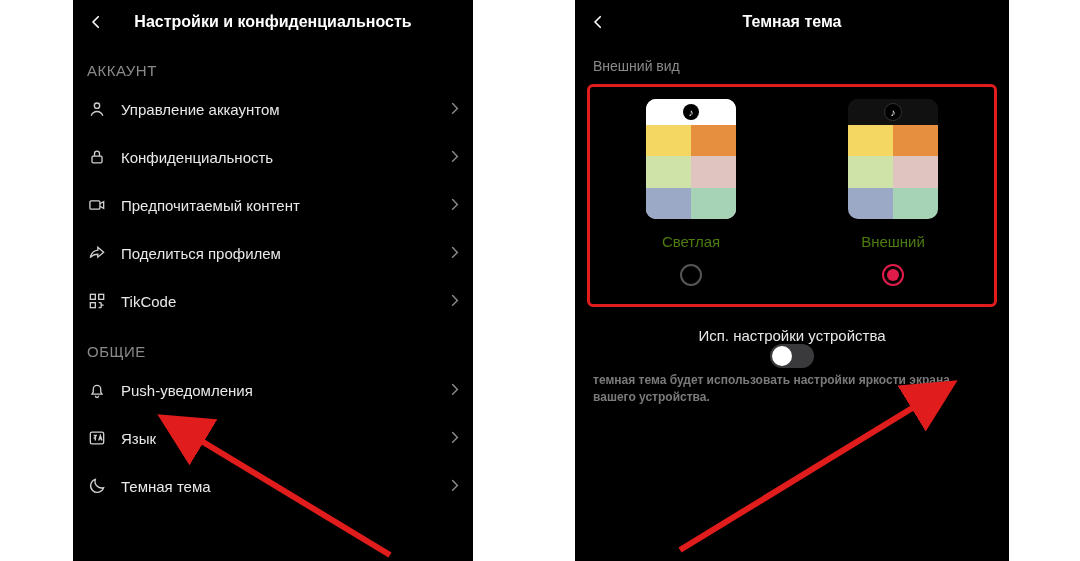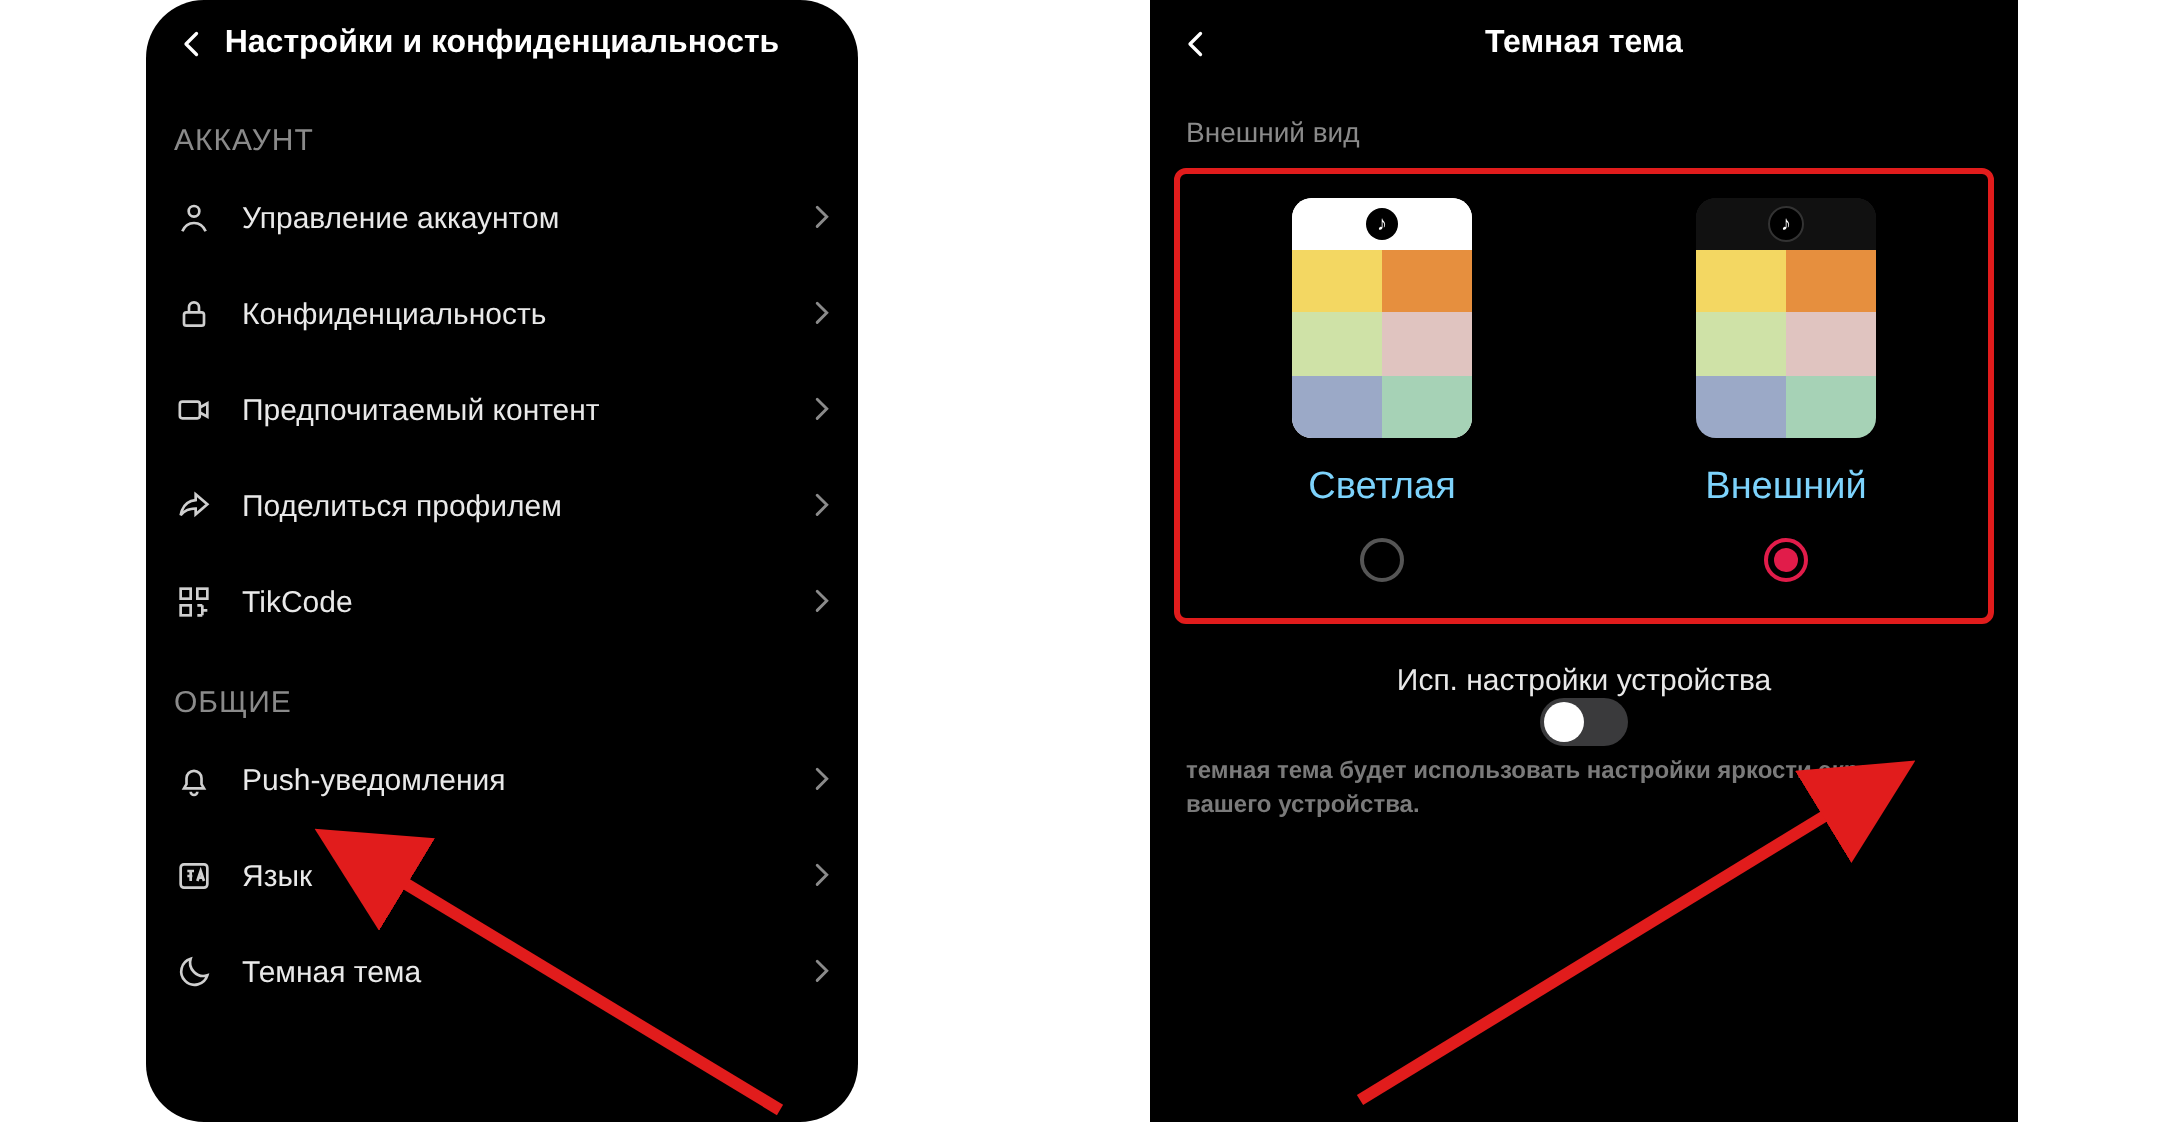--- a/index.html
+++ b/index.html
@@ -16,21 +16,21 @@
     box-sizing: border-box;
     background: #fff;
   }
   .phone {
     position: absolute;
     top: 0;
     bottom: 0;
     background: #000;
     overflow: hidden;
   }
-  .phone.left  { left: 73px; width: 356px; border-radius: 29px; }
+  .phone.left  { left: 73px; width: 400px; }
   .phone.right { left: 575px; width: 434px; }
 
   
   .header {
     display: flex;
     align-items: center;
     height: 44px;
     padding: 0 14px;
     position: relative;
   }
@@ -118,21 +118,21 @@
   }
   .theme-preview.dark .note-icon { background:#000; border:1px solid #333; }
   .theme-preview.light .preview-header { background:#fff; }
   .theme-preview.light .note-icon { background:#000; color:#fff; }
 
   .preview-grid { flex:1; display:grid; grid-template-columns:1fr 1fr; grid-template-rows:repeat(3,1fr);}
   .g1{background:#f3d762;} .g2{background:#e68f3e;}
   .g3{background:#cfe2a7;} .g4{background:#e0c4c0;}
   .g5{background:#9ba9c7;} .g6{background:#a6d2b6;}
 
-  .theme-name { margin-top: 14px; font-size: 19px; color:#7dd3fc; }
+  .theme-name { margin-top: 14px; font-size: 15px; color:#4d7c0f; }
   .radio {
     margin-top: 14px;
     width: 22px; height: 22px;
     border-radius: 50%;
     border: 2px solid #555;
     box-sizing: border-box;
     position: relative;
   }
   .radio.selected { border-color: #e11c4a; }
   .radio.selected::after {

